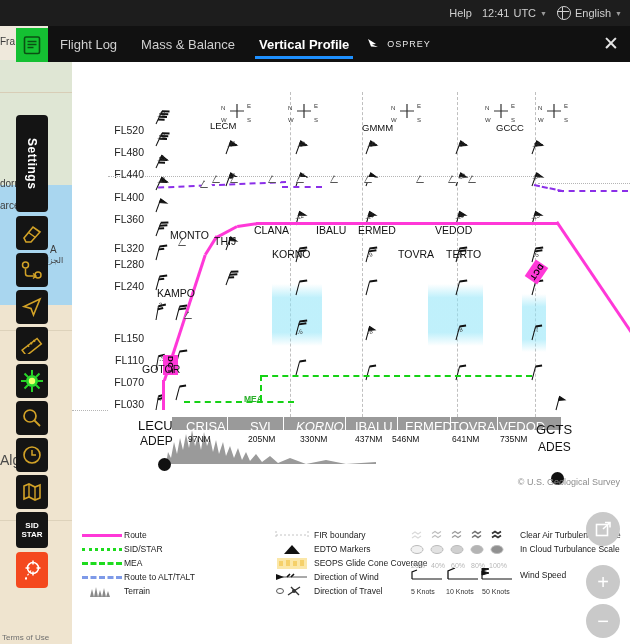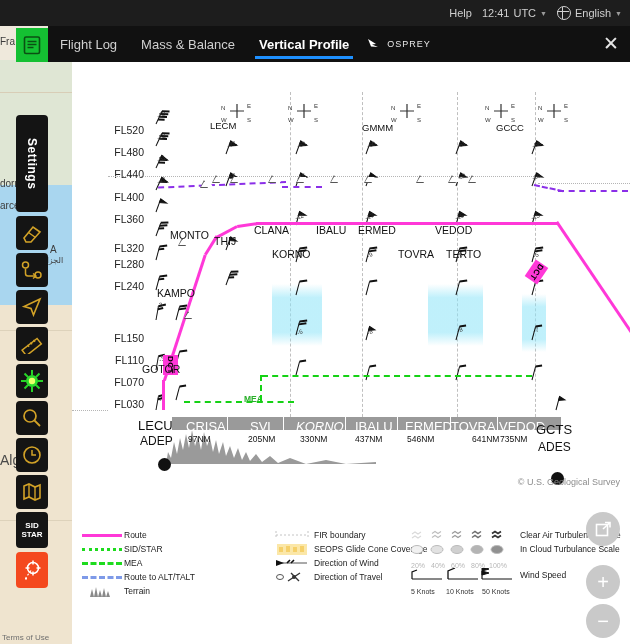--- a/index.html
+++ b/index.html
@@ -616,22 +616,22 @@
   <div class="dname" style="position:absolute;left:224px;top:357px;color:#fff;font-style:italic">KORNO</div>
   <div class="dname" style="position:absolute;left:283px;top:357px;color:#fff">IBALU</div>
   <div class="dname" style="position:absolute;left:333px;top:357px;color:#fff">ERMED</div>
   <div class="dname" style="position:absolute;left:379px;top:357px;color:#fff">TOVRA</div>
   <div class="dname" style="position:absolute;left:427px;top:357px;color:#fff">VEDOD</div>
 
   <div class="dnm" style="position:absolute;left:116px;top:372px">97NM</div>
   <div class="dnm" style="position:absolute;left:176px;top:372px">205NM</div>
   <div class="dnm" style="position:absolute;left:228px;top:372px">330NM</div>
   <div class="dnm" style="position:absolute;left:283px;top:372px">437NM</div>
-  <div class="dnm" style="position:absolute;left:335px;top:372px">546NM</div>
-  <div class="dnm" style="position:absolute;left:400px;top:372px">641NM</div>
+  <div class="dnm" style="position:absolute;left:320px;top:372px">546NM</div>
+  <div class="dnm" style="position:absolute;left:380px;top:372px">641NM</div>
   <div class="dnm" style="position:absolute;left:428px;top:372px">735NM</div>
 
   <div class="apt" style="left:66px;top:356px;font-weight:normal">LECU</div>
   <div class="apt2" style="left:68px;top:372px">ADEP</div>
   <div class="apt" style="left:464px;top:360px">GCTS</div>
   <div class="apt2" style="left:466px;top:378px">ADES</div>
 
   <div id="copyright">© U.S. Geological Survey</div>
 
   <div id="legend">
@@ -672,20 +672,28 @@
     </div>
 
     <div class="lcol" style="left:190px;width:160px">
       <div class="lrow">
         <span class="lkey">
           <svg width="34" height="10" viewBox="0 0 34 10">
               <path d="M1 1v8M33 1v8M1 5h32" stroke="#c4c4c4" stroke-width="1" stroke-dasharray="2 2" fill="none"></path>
             </svg>
         </span>
         <span class="ltxt">FIR boundary</span>
+      </div>
+      <div class="lrow">
+        <span class="lkey">
+          <svg width="20" height="11" viewBox="0 0 20 11">
+              <polygon points="10,1 18,10 2,10" fill="#111"></polygon>
+            </svg>
+        </span>
+        <span class="ltxt">EDTO Markers</span>
       </div>
       <div class="lrow">
         <span class="lkey">
           <svg width="30" height="11" viewBox="0 0 30 11">
               <rect width="30" height="11" fill="#fbe7a8"></rect>
               <path d="M2 3h4v5h-4zM9 2h4v6h-4zM16 3h4v5h-4zM23 2h4v6h-4z" fill="#f5d06a"></path>
             </svg>
         </span>
         <span class="ltxt">SEOPS Glide Cone Coverage</span>
       </div>

